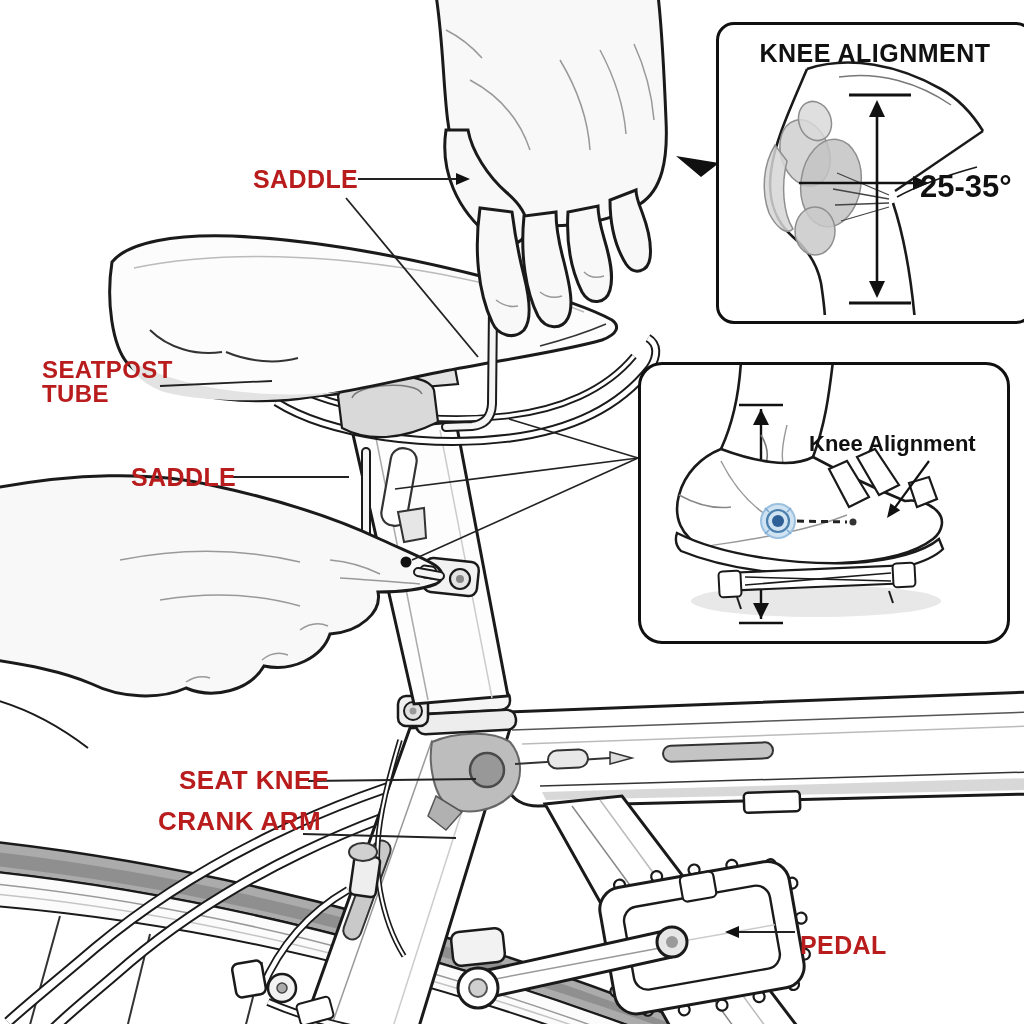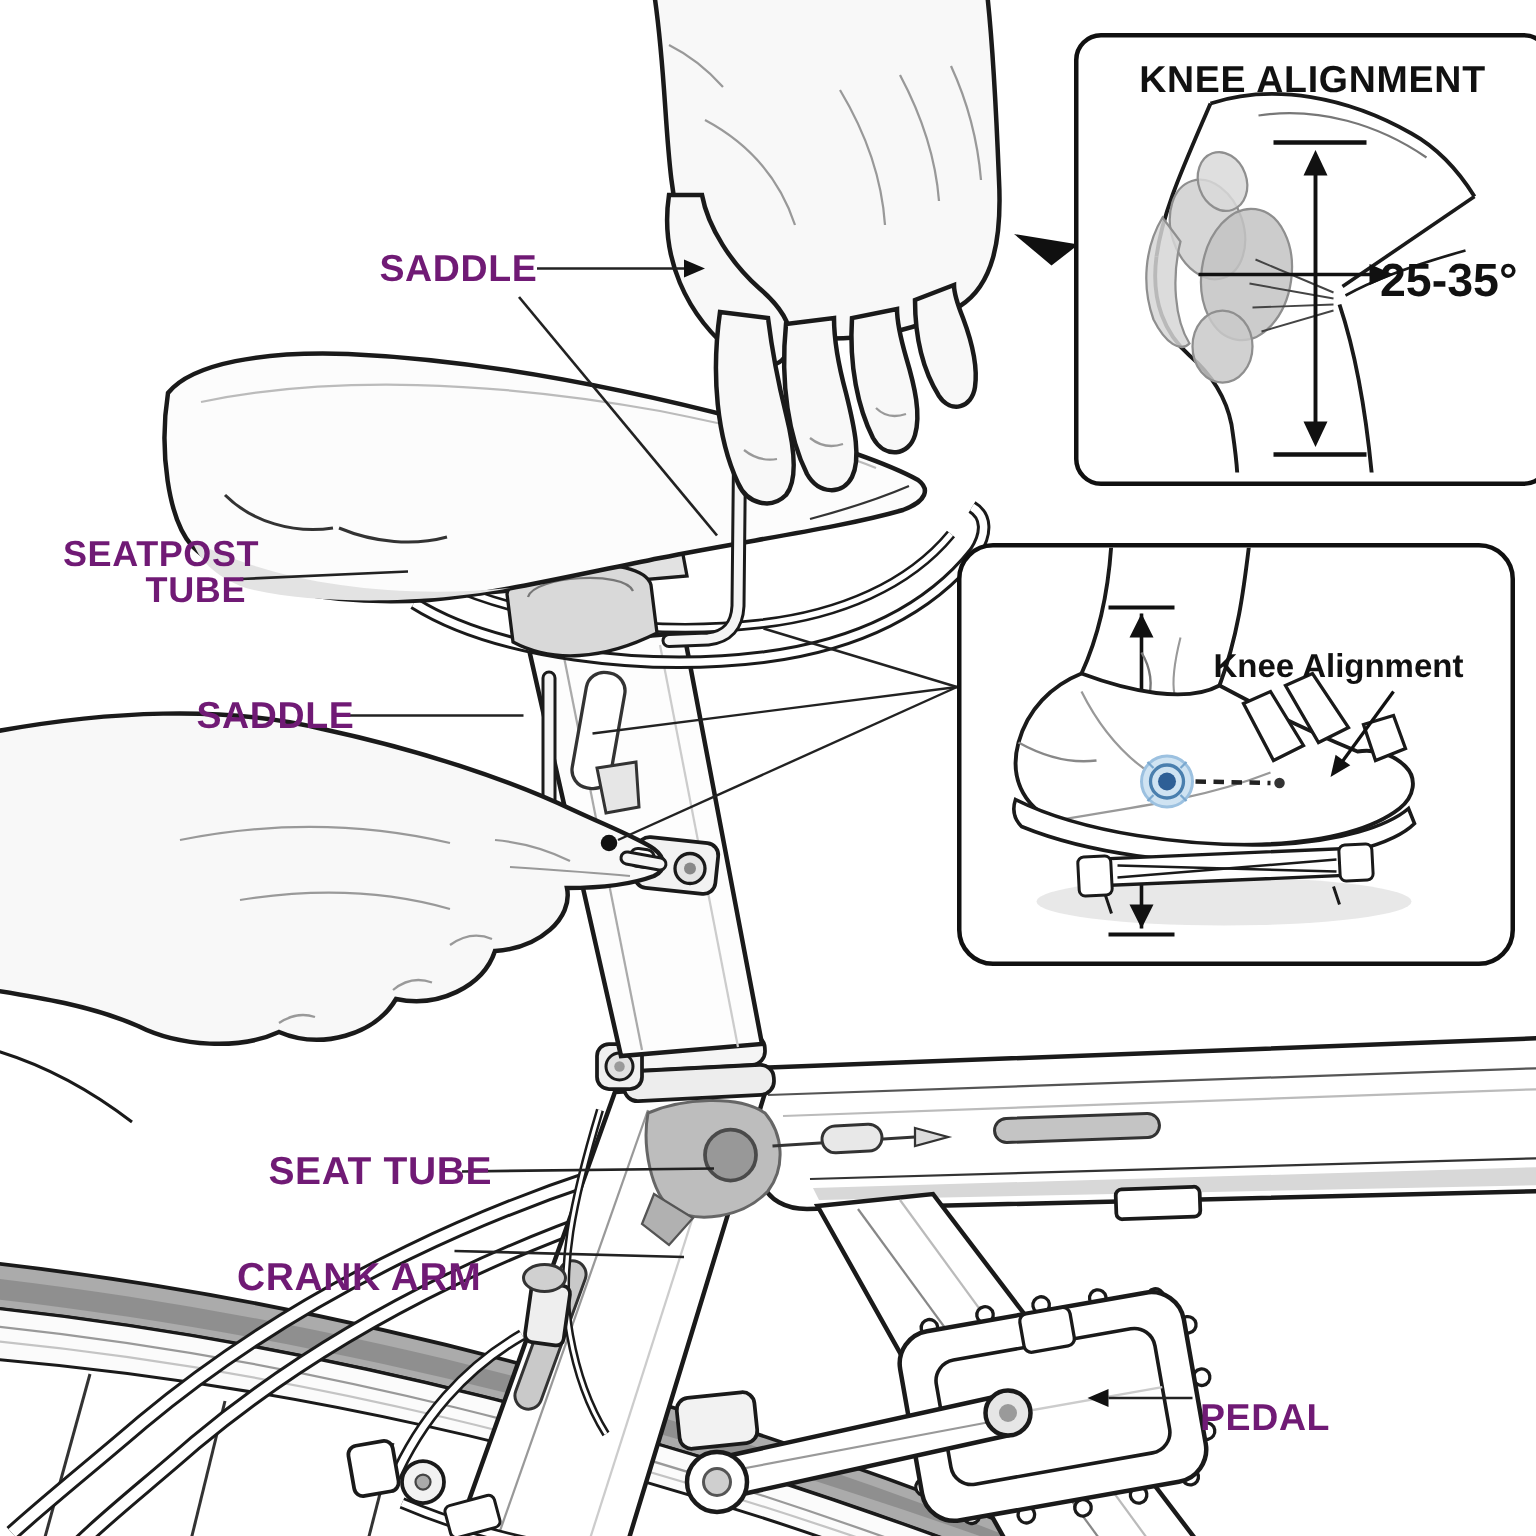--- a/index.html
+++ b/index.html
@@ -1,19 +1,19 @@
 <!DOCTYPE html>
 <html><head>
 <meta charset="utf-8">
 <style>
   html,body{margin:0;padding:0;background:#fff;}
   #stage{position:relative;width:1024px;height:1024px;background:#ffffff;overflow:hidden;
          font-family:"Liberation Sans",sans-serif;}
   #main-art{position:absolute;left:0;top:0;}
-  .lbl{position:absolute;color:#701a75;font-weight:700;letter-spacing:.4px;white-space:nowrap;
+  .lbl{position:absolute;color:#b91c1c;font-weight:700;letter-spacing:.4px;white-space:nowrap;
        font-family:"Liberation Sans",sans-serif;}
   .inset{position:absolute;background:#fff;border:3px solid #101010;overflow:hidden;padding-left:40px;}
   #inset-knee{left:716px;top:22px;width:272px;height:296px;border-radius:18px;}
   #inset-shoe{left:638px;top:362px;width:326px;height:276px;border-radius:24px;}
   .inset svg{position:absolute;left:0;top:0;}
   #inset-knee-title{position:absolute;left:0;top:14px;width:100%;text-align:center;
        font-size:25px;font-weight:700;color:#111;letter-spacing:.5px;}
   #angle-label{position:absolute;left:201px;top:144px;font-size:31px;font-weight:700;color:#111;}
   #shoe-label{position:absolute;left:168px;top:66px;font-size:22px;font-weight:600;color:#111;}
 </style>
@@ -244,24 +244,24 @@
       <line x1="395" y1="489" x2="638" y2="458"></line>
       <line x1="412" y1="560" x2="638" y2="458"></line>
     </g>
   </g>
   <polygon points="456,173 470,179 456,185" fill="#111"></polygon>
   <polygon points="739,926 725,932 739,938" fill="#111"></polygon>
   <polygon points="676,156 719,163 701,177" fill="#101010"></polygon>
 </svg>
 
 <div class="lbl" style="left:253px;top:165px;font-size:25px;">SADDLE</div>
-<div class="lbl" style="left:42px;top:358px;font-size:24px;text-align:right;width:122px;line-height:24px;"><span>SEATPOST</span><br><span>TUBE</span></div>
+<div class="lbl" style="left:42px;top:358px;font-size:24px;text-align:left;width:122px;line-height:24px;"><span>SEATPOST</span><br><span>TUBE</span></div>
 <div class="lbl" style="left:131px;top:463px;font-size:25px;">SADDLE</div>
-<div class="lbl" style="left:179px;top:765px;font-size:26px;">SEAT TUBE</div>
-<div class="lbl" style="left:158px;top:836px;font-size:26px;">CRANK ARM</div>
+<div class="lbl" style="left:179px;top:765px;font-size:26px;">SEAT KNEE</div>
+<div class="lbl" style="left:158px;top:806px;font-size:26px;">CRANK ARM</div>
 <div class="lbl" style="left:800px;top:919px;font-size:25px;margin-top:12px;">PEDAL</div>
 
 <div class="inset" id="inset-knee">
   <svg width="266" height="290" viewBox="0 0 266 290">
     <g fill="none" stroke="#1a1a1a">
       <path d="M88,44 C130,30 180,40 222,64 C240,74 254,90 264,106" stroke-width="2.6"></path>
       <path d="M88,44 C70,86 56,116 52,146" stroke-width="2.6"></path>
       <path d="M52,146 C48,176 58,198 74,212 C88,224 98,238 102,258 C104,272 106,284 106,296" stroke-width="2.6"></path>
       <path d="M174,178 C186,214 192,252 196,296" stroke-width="2.6"></path>
       <path d="M264,106 L176,166" stroke-width="2.4"></path>

